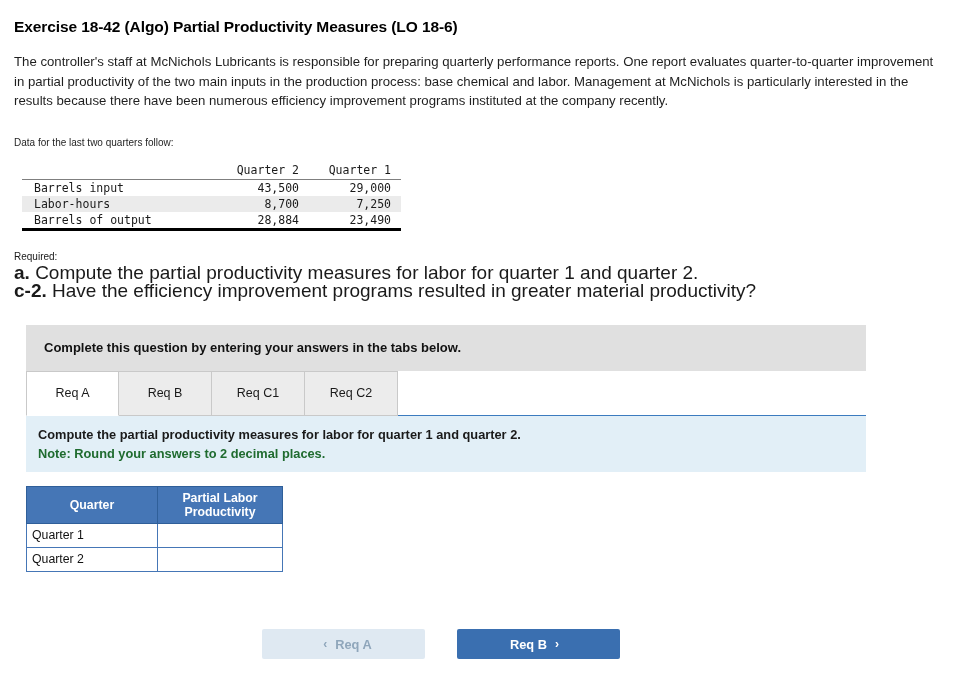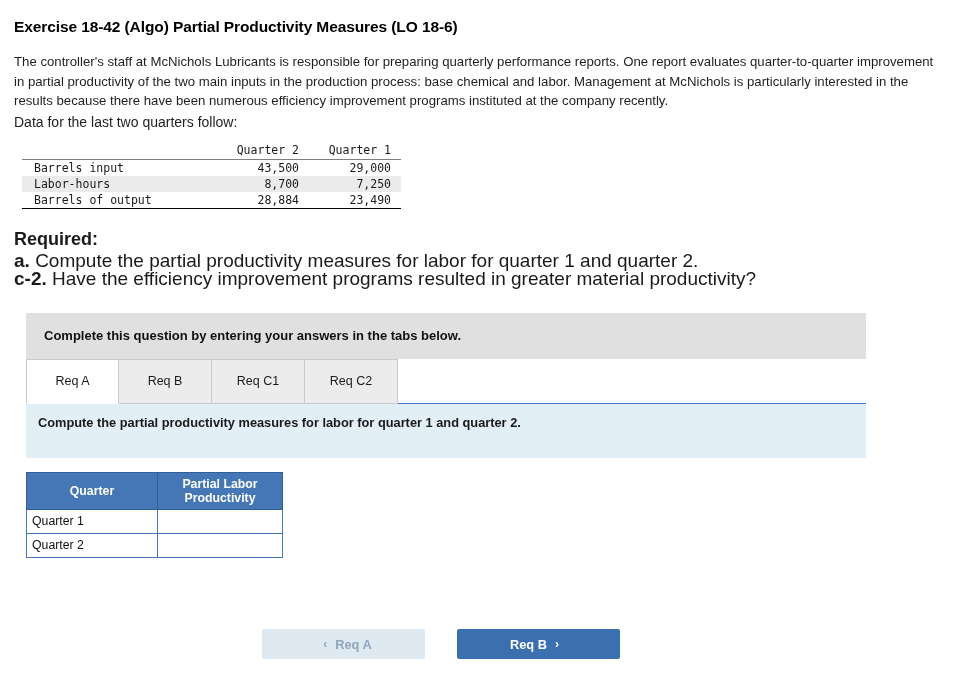--- a/index.html
+++ b/index.html
@@ -25,25 +25,25 @@
     font-size: 15.5px;
     font-weight: bold;
     color: #000000;
     letter-spacing: -0.1px;
     margin: 4px 0 16px 0;
   }
   .para {
     font-size: 13.2px;
     line-height: 19.5px;
     color: #1f1f1f;
-    margin: 0 0 2px 0;
+    margin: 0 0 22px 0;
     max-width: 930px;
   }
   .para2 {
-    font-size: 14px;
+    font-size: 10px;
     line-height: 19px;
     color: #1f1f1f;
     margin: 0 0 10px 0;
   }
   
   .data-table {
     border-collapse: collapse;
     font-family: "DejaVu Sans Mono", monospace;
     font-size: 11.5px;
     margin: 4px 0 0 8px;
@@ -68,26 +68,26 @@
     padding-left: 12px;
   }
   .data-table td.num {
     text-align: right;
     min-width: 72px;
   }
   .data-table tr.shade td {
     background: #ebebeb;
   }
   .data-table tr.last td {
-    border-bottom: 1px solid #000000;
+    border-bottom: 3px solid #000000;
   }
   
   .required-head {
-    font-size: 18px;
-    font-weight: bold;
+    font-size: 10px;
+    font-weight: normal;
     margin: 20px 0 2px 0;
   }
   .req-line {
     font-size: 19px;
     line-height: 18.5px;
     margin: 0;
   }
   .req-line b {
     font-weight: bold;
   }
@@ -290,20 +290,21 @@
 
   <div class="tabs">
     <div class="tab active">Req A</div>
     <div class="tab">Req B</div>
     <div class="tab">Req C1</div>
     <div class="tab">Req C2</div>
   </div>
 
   <div class="q-panel">
     <div class="q-text">Compute the partial productivity measures for labor for quarter 1 and quarter 2.</div>
+    <div class="q-note">Note: Round your answers to 2 decimal places.</div>
   </div>
 
   <div class="ans-wrap">
     <table class="ans">
       <thead>
         <tr>
           <th class="c1">Quarter</th>
           <th class="c2">
             <div>Partial Labor</div>
             <div>Productivity</div>

